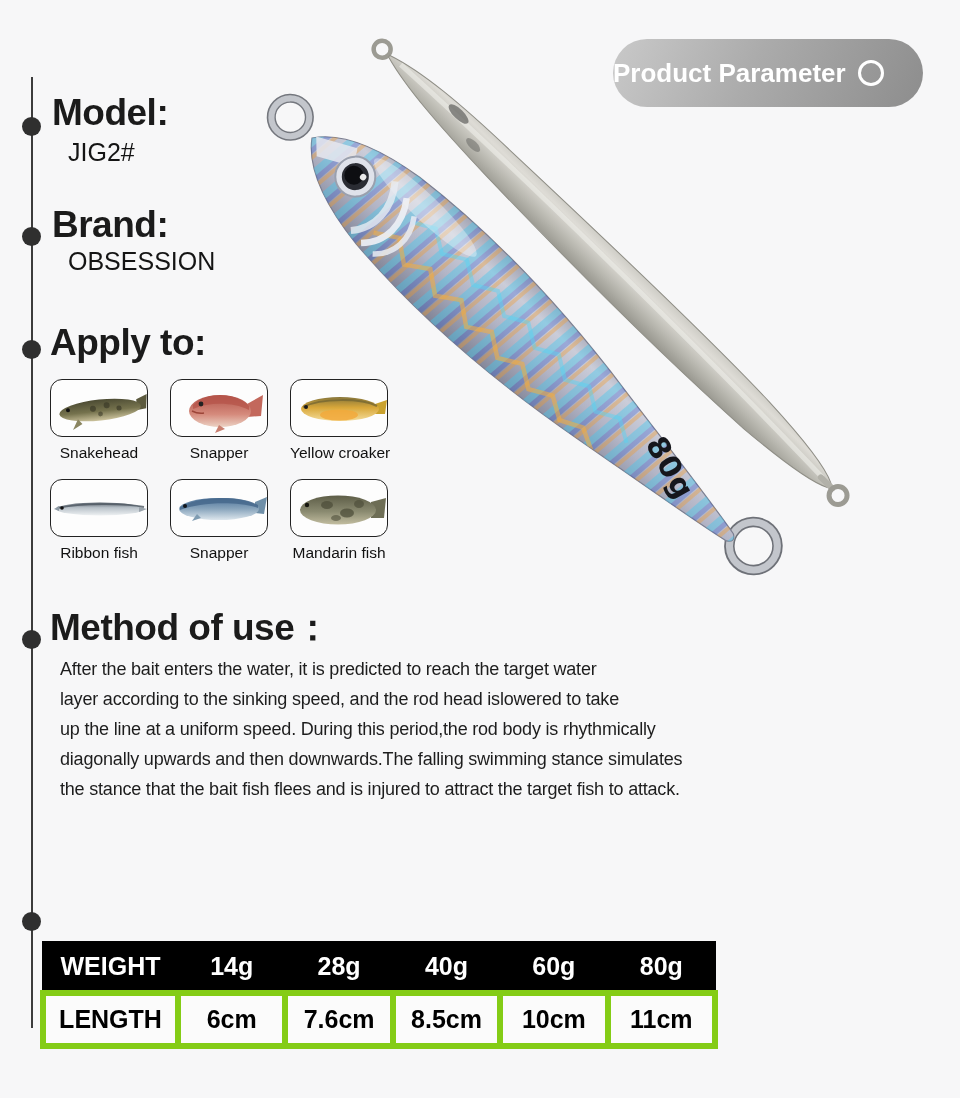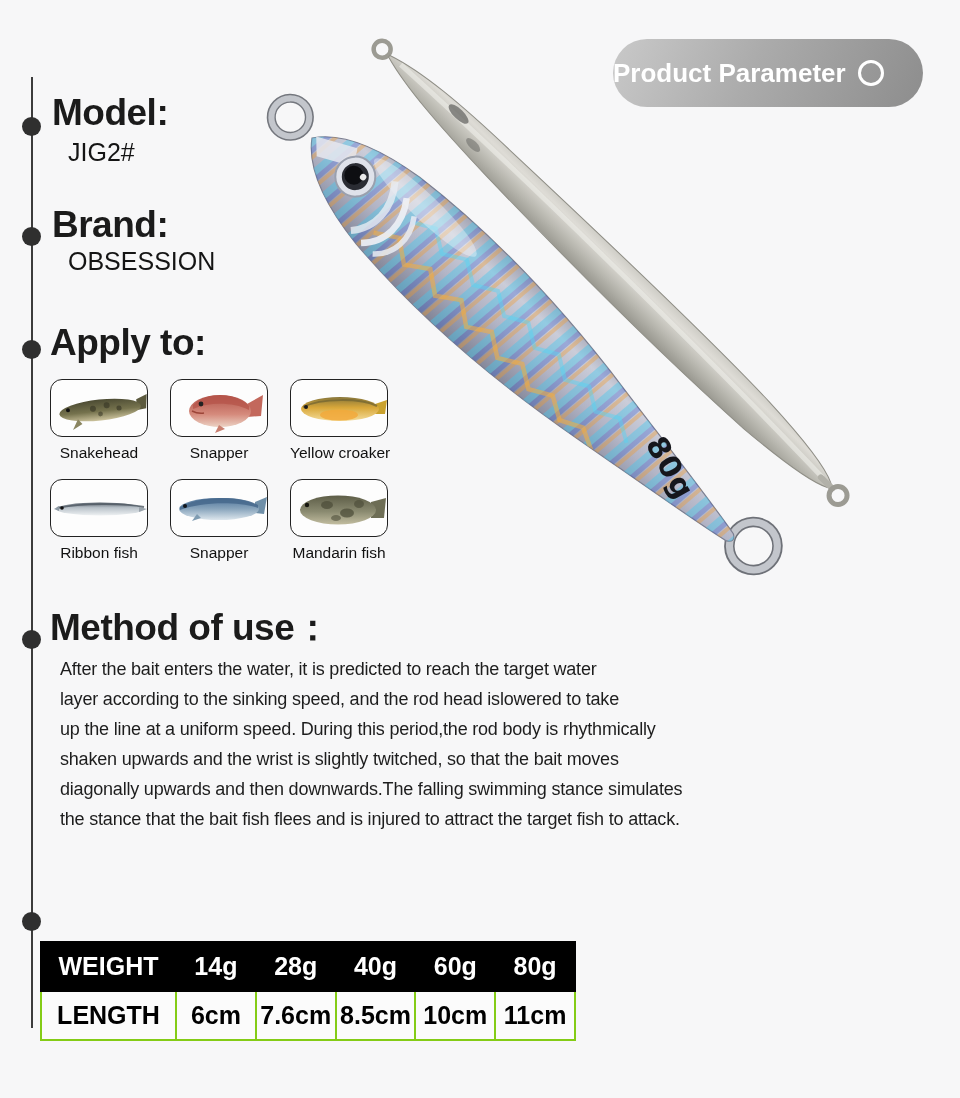--- a/index.html
+++ b/index.html
@@ -30,26 +30,26 @@
   .fish-card{
     width:98px;height:58px;border:1.5px solid #222;border-radius:12px;
     background:#fdfdfd;overflow:hidden;box-sizing:border-box;
   }
   .fish-label{margin-top:7px;text-align:center;font-size:15.5px;color:#111;white-space:nowrap;}
   
   .para{left:52px;top:654px;width:720px;font-size:18px;line-height:30px;color:#1d1d1d;letter-spacing:-0.2px;margin-left:8px;}
   .para div{white-space:nowrap;}
   
   table.params{
-    left:40px;top:941px;width:536px;border-collapse:collapse;table-layout:fixed;
+    left:40px;top:941px;width:678px;border-collapse:collapse;table-layout:fixed;
   }
   table.params td{height:47px;text-align:center;vertical-align:middle;
     font-weight:700;font-size:25px;padding:0;}
   table.params tr.head td{background:#000;color:#fff;border:2px solid #000;}
-  table.params tr.body td{background:#fbfbfb;color:#000;border:2px solid #84cc16;}
+  table.params tr.body td{background:#fbfbfb;color:#000;border:6px solid #84cc16;}
   .lures{left:228px;top:16px;width:694px;height:604px;}
 </style>
 </head>
 <body>
 
 <div class="canvas">
 
   <svg width="0" height="0" style="position:absolute" aria-hidden="true">
     <defs>
       <linearGradient id="g-snakehead" x1="0" y1="0" x2="0" y2="1">
@@ -255,21 +255,20 @@
       </div>
       <div class="fish-label">Mandarin fish</div>
     </div>
   </div>
 
   <div class="abs h" style="left:50px;top:603px">Method of use：</div>
   <div class="abs para">
     <div>After the bait enters the water, it is predicted to reach the target water</div>
     <div>layer according to the sinking speed, and the rod head islowered to take</div>
     <div>up the line at a uniform speed. During this period,the rod body is rhythmically</div>
-    <div>shaken upwards and the wrist is slightly twitched, so that the bait moves</div>
     <div>diagonally upwards and then downwards.The falling swimming stance simulates</div>
     <div>the stance that the bait fish flees and is injured to attract the target fish to attack.</div>
   </div>
 
   <div class="abs h" style="left:52px;top:934px">Product parameter：</div>
 
   <table class="abs params">
     <colgroup>
         <col style="width:135px">
         <col>

